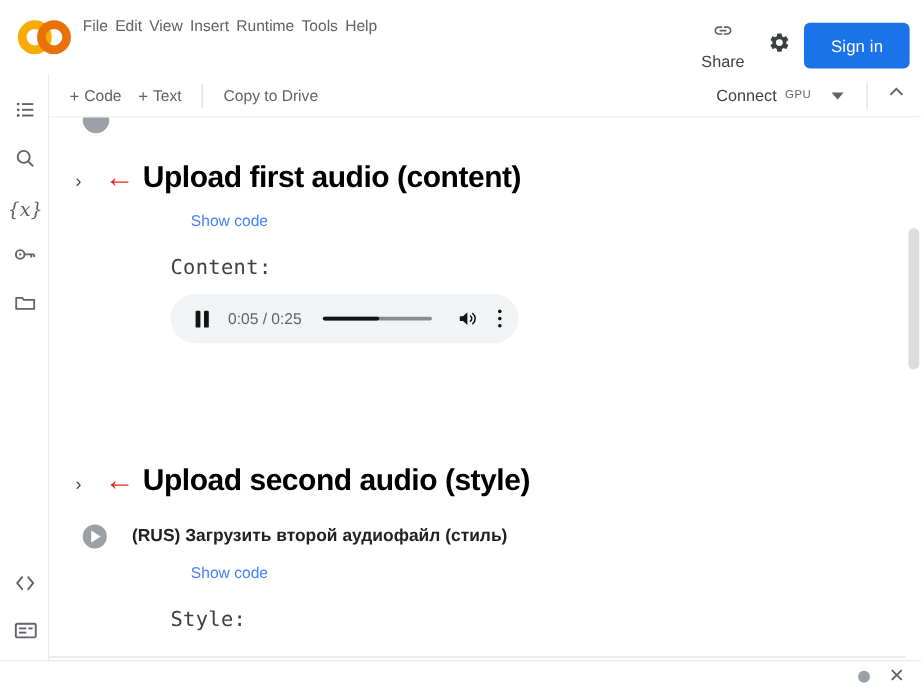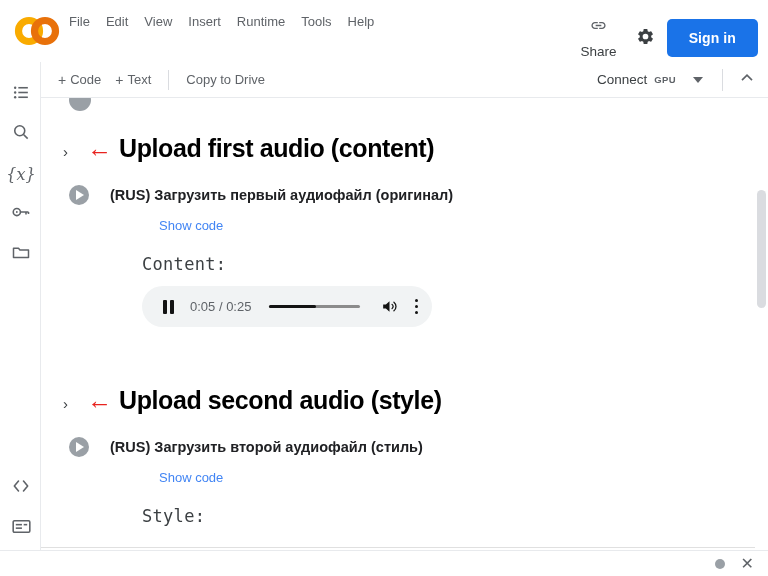--- a/index.html
+++ b/index.html
@@ -17,41 +17,41 @@
     position: absolute; top: 0; left: 0; width: 768px; height: 62px;
     background: #fff; display: flex; align-items: flex-start;
   }
   .logo { position: absolute; left: 10px; top: 14px; width: 56px; height: 34px; }
   .title-block { position: absolute; left: 66px; top: 8px; }
   .title-row { display: flex; align-items: center; gap: 6px; height: 24px; }
   .gh-icon { width: 17px; height: 17px; display: block; }
   .doc-title {
     font-size: 17px; color: #202124; letter-spacing: -0.1px; white-space: nowrap;
   }
-  .menubar { display: flex; gap: 12px; margin-top: 5px; margin-left: 1px; }
+  .menubar { display: flex; gap: 2px; margin-top: 5px; margin-left: 1px; }
   .menu-item {
     font-size: 13px; color: #5f6368; cursor: pointer;
     padding: 1px 2px; border-radius: 3px; white-space: nowrap;
   }
 
   .header-right {
     position: absolute; right: 10px; top: 11px;
     display: flex; align-items: center; gap: 0;
   }
   .share-btn {
     display: flex; align-items: center; gap: 7px;
     font-size: 13.5px; color: #3c4043; padding: 6px 9px;
     border-radius: 4px; cursor: pointer; flex-direction: column;
   }
   .gear-btn {
     width: 34px; height: 34px; display: flex; align-items: center; justify-content: center;
     border-radius: 50%; cursor: pointer; margin: 0 4px 0 3px;
   }
   .signin-btn {
-    background: #1a73e8; color: #fff; font-size: 14px; font-weight: bold;
+    background: #1a73e8; color: #fff; font-size: 14px; font-weight: normal;
     padding: 0 22px; height: 38px; line-height: 38px; border-radius: 5px;
     cursor: pointer; white-space: nowrap; letter-spacing: .1px;
   }
 
   
   .toolbar {
     position: absolute; top: 62px; left: 41px; width: 727px; height: 36px;
     background: #fff; display: flex; align-items: center;
     border-bottom: 1px solid #e8eaed;
   }
@@ -61,21 +61,21 @@
     cursor: pointer; white-space: nowrap;
   }
   .tb-plus { font-size: 14px; color: #5f6368; line-height: 1; }
   .tb-sep { width: 1px; height: 20px; background: #dadce0; margin: 0 10px; }
   .tb-left { display: flex; align-items: center; margin-left: 10px; }
   .tb-right { display: flex; align-items: center; margin-left: auto; margin-right: 6px; }
   .connect-btn {
     display: flex; align-items: center; gap: 7px;
     font-size: 13.5px; color: #3c4043; padding: 5px 8px; border-radius: 4px; cursor: pointer;
   }
-  .gpu-badge { font-size: 9.5px; color: #5f6368; letter-spacing: .4px; font-weight: bold; }
+  .gpu-badge { font-size: 9.5px; color: #5f6368; letter-spacing: .4px; }
   .caret-down {
     width: 0; height: 0; border-left: 5px solid transparent; border-right: 5px solid transparent;
     border-top: 6px solid #5f6368; margin-left: 2px;
   }
   .tb-vsep { width: 1px; height: 22px; background: #dadce0; margin: 0 9px 0 12px; }
   .chev-up-btn {
     width: 30px; height: 30px; display: flex; align-items: center; justify-content: center;
     border-radius: 50%; cursor: pointer;
   }
 
@@ -335,26 +335,20 @@
     <div class="nb-inner">
 
       <div class="cut-run"></div>
 
       <div class="section" style="top:36px;">
         <div class="heading-row">
           <span class="chev-right">›</span>
           <span class="md-heading"><span class="red-arrow">←</span><span>Upload first audio (content)</span></span>
         </div>
 
-        <div class="cell-row">
-          <div class="run-btn">
-              <span class="tri"></span>
-            </div>
-          <span class="cell-form-title">(RUS) Загрузить первый аудиофайл (оригинал)</span>
-        </div>
 
         <div class="show-code">Show code</div>
 
         <div class="out-label">Content:</div>
 
         <div class="audio-player">
           <div class="ap-pause">
               <span></span>
               <span></span>
             </div>

